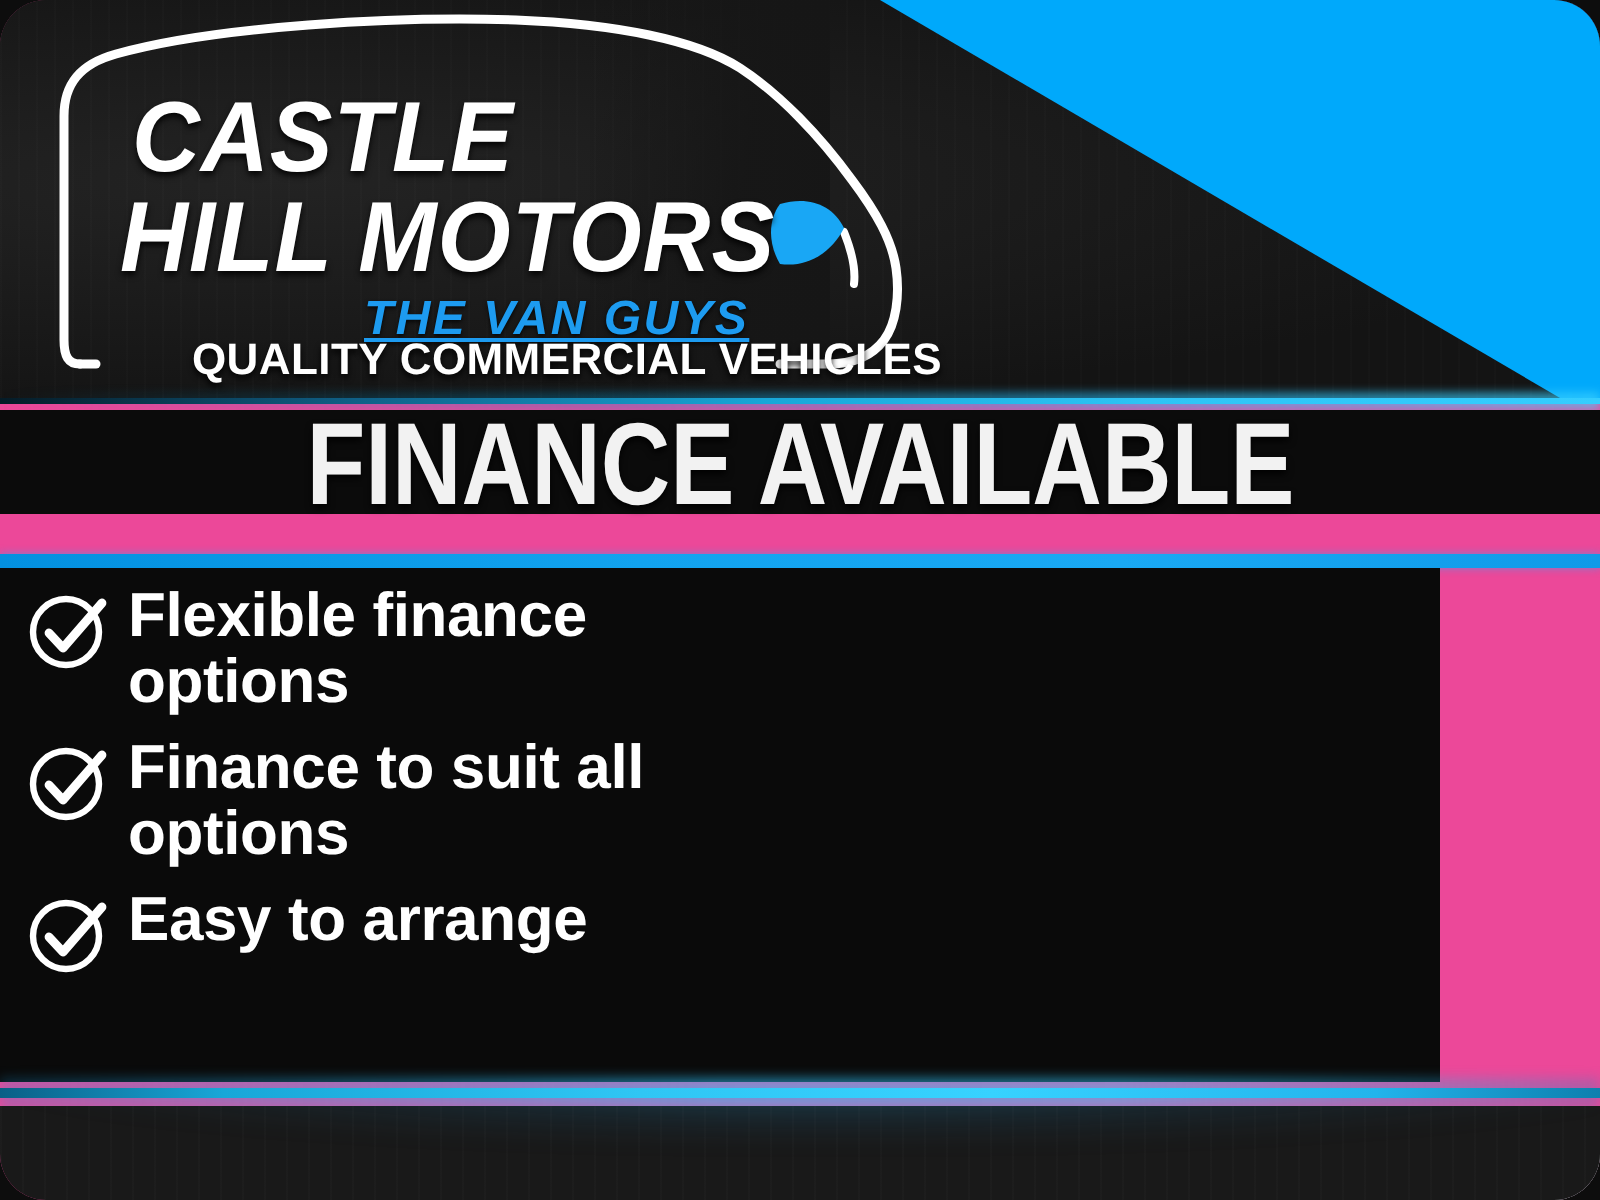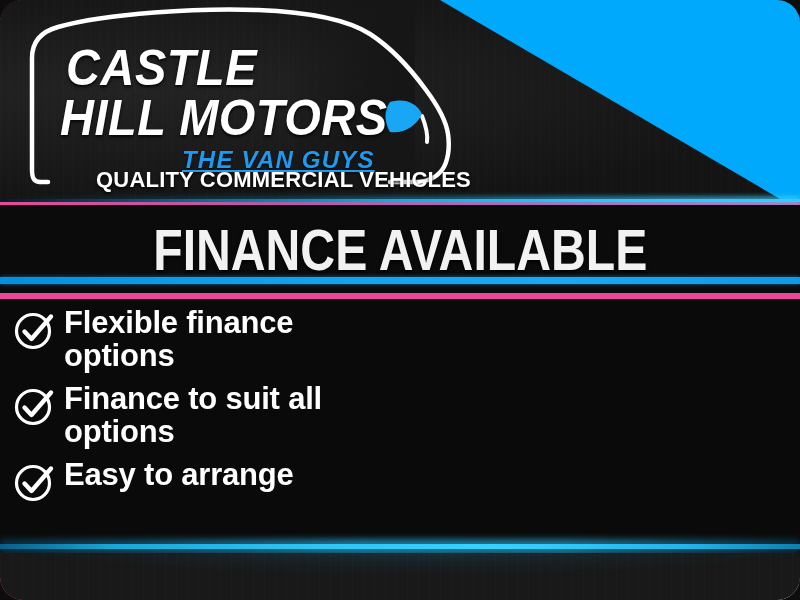--- a/index.html
+++ b/index.html
@@ -104,21 +104,21 @@
     background:linear-gradient(90deg,#051b26 0%, #0f5f86 22%, #18a7d8 48%, #2ec4f5 72%, #35cdff 100%);
   }
   #divider-top .glow {
     position:absolute; left:0; top:0px; width:100%; height:9px;
     background:linear-gradient(90deg, rgba(0,140,200,0.0) 0%, rgba(0,150,210,0.30) 35%, rgba(40,190,250,0.55) 70%, rgba(60,210,255,0.65) 100%);
     filter:blur(2px);
   }
 
   
   #finance-band {
-    position:absolute; left:0; top:205px; width:800px; height:88px;
+    position:absolute; left:0; top:205px; width:800px; height:52px;
     background:#0b0b0b;
     display:flex; align-items:center; justify-content:center;
   }
   #finance-title {
     color:#f2f2f2;
     font-size:56px;
     font-weight:bold;
     letter-spacing:0px;
     transform:scaleX(0.86) scaleY(1.04);
     transform-origin:center;
@@ -128,23 +128,22 @@
 
   
   #divider-mid {
     position:absolute; left:0; top:277px; width:800px; height:7px;
     background:linear-gradient(90deg,#0390e0 0%, #12a3ef 40%, #1aa9f4 70%, #0f9ae8 100%);
     box-shadow:0 0 4px rgba(30,170,250,0.55);
   }
 
   
   #body-area {
-    position:absolute; left:0; top:284px; width:800px; height:257px;
+    position:absolute; left:0; top:284px; width:720px; height:257px;
     background:#0a0a0a;
-    margin-top:15px;
   }
   #bullets {
     position:absolute; left:0; top:0; width:460px; height:257px;
     background:#0a0a0a;
     padding-top:7px;
   }
   .bullet-row {
     display:flex;
     align-items:flex-start;
     padding-left:13px;

